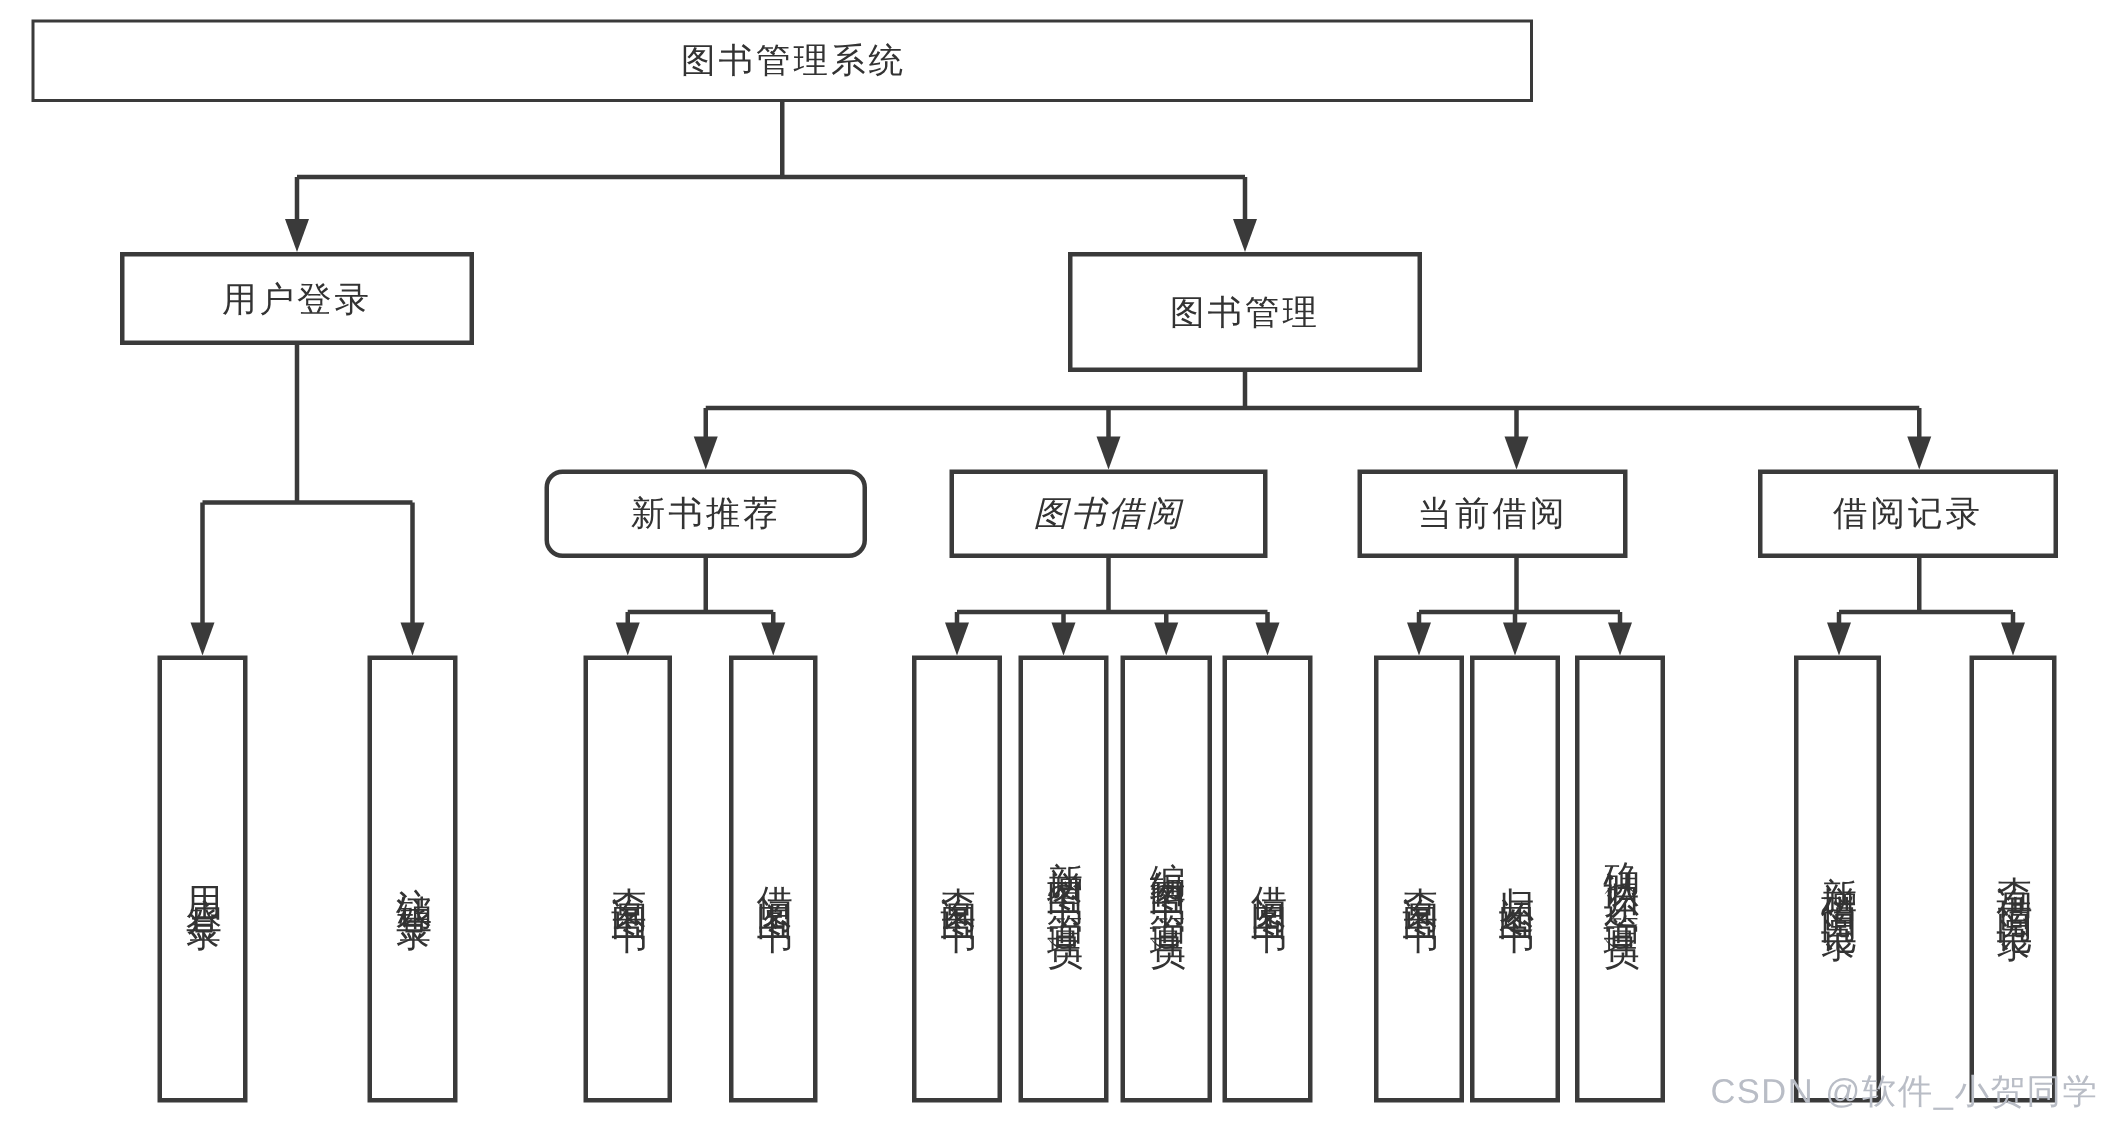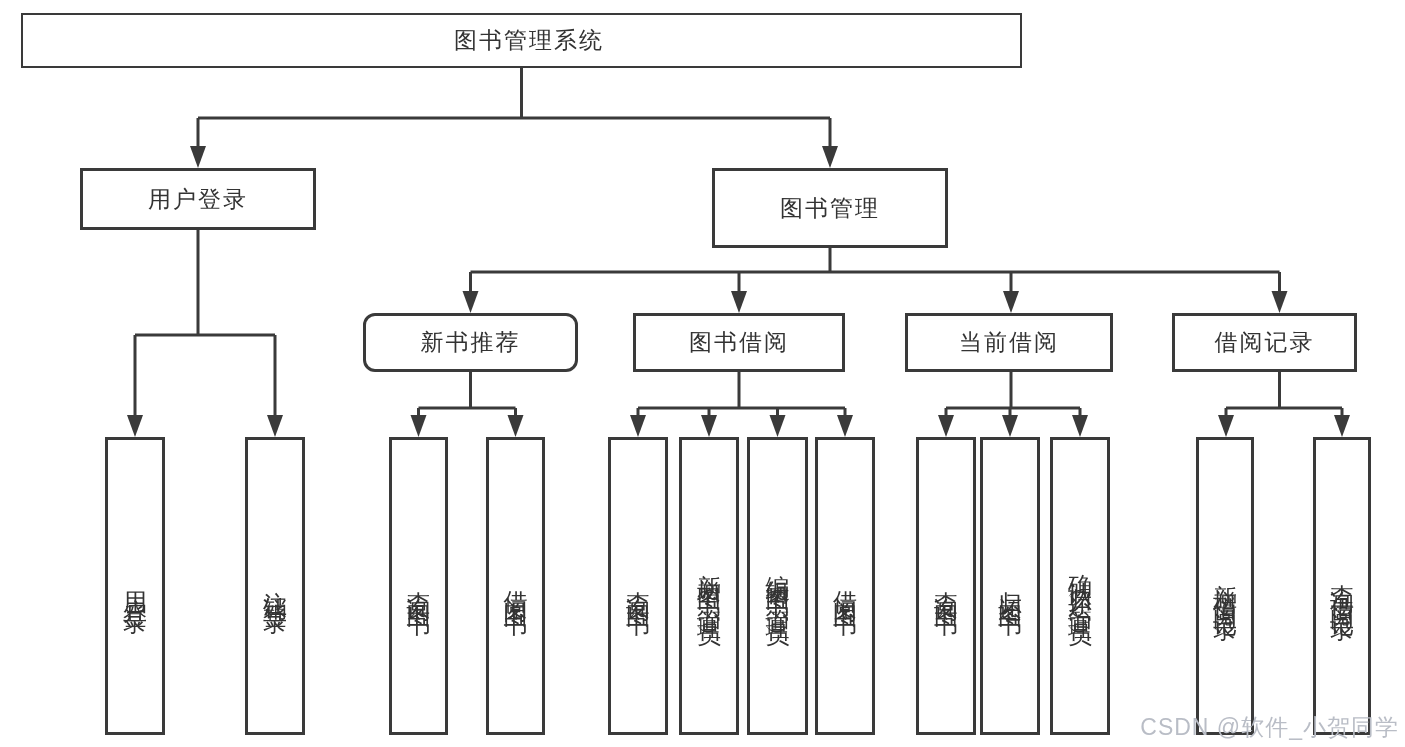--- a/index.html
+++ b/index.html
@@ -81,27 +81,27 @@
   <div class="hbox" style="left:80px;top:168px;width:236px;height:62px;">
     <span>用户登录</span>
   </div>
   <div class="hbox" style="left:712px;top:168px;width:236px;height:80px;">
     <span>图书管理</span>
   </div>
 
   <div class="hbox" style="left:363px;top:313px;width:215px;height:59px;border-radius:12px;">
     <span>新书推荐</span>
   </div>
-  <div class="hbox" style="left:633px;top:313px;width:212px;height:59px;">
+  <div class="hbox" style="left:633px;top:313px;width:212px;height:59px;font-style:italic;">
     <span>图书借阅</span>
   </div>
-  <div class="hbox" style="left:905px;top:313px;width:208px;height:59px;">
+  <div class="hbox" style="left:905px;top:313px;width:180px;height:59px;">
     <span>当前借阅</span>
   </div>
-  <div class="hbox" style="left:1172px;top:313px;width:185px;height:59px;">
+  <div class="hbox" style="left:1172px;top:313px;width:200px;height:59px;">
     <span>借阅记录</span>
   </div>
 
   <div class="vbox" style="left:105px;top:437px;width:60px;height:298px;">
     <span>用户登录</span>
   </div>
   <div class="vbox" style="left:245px;top:437px;width:60px;height:298px;">
     <span>注销登录</span>
   </div>
 

